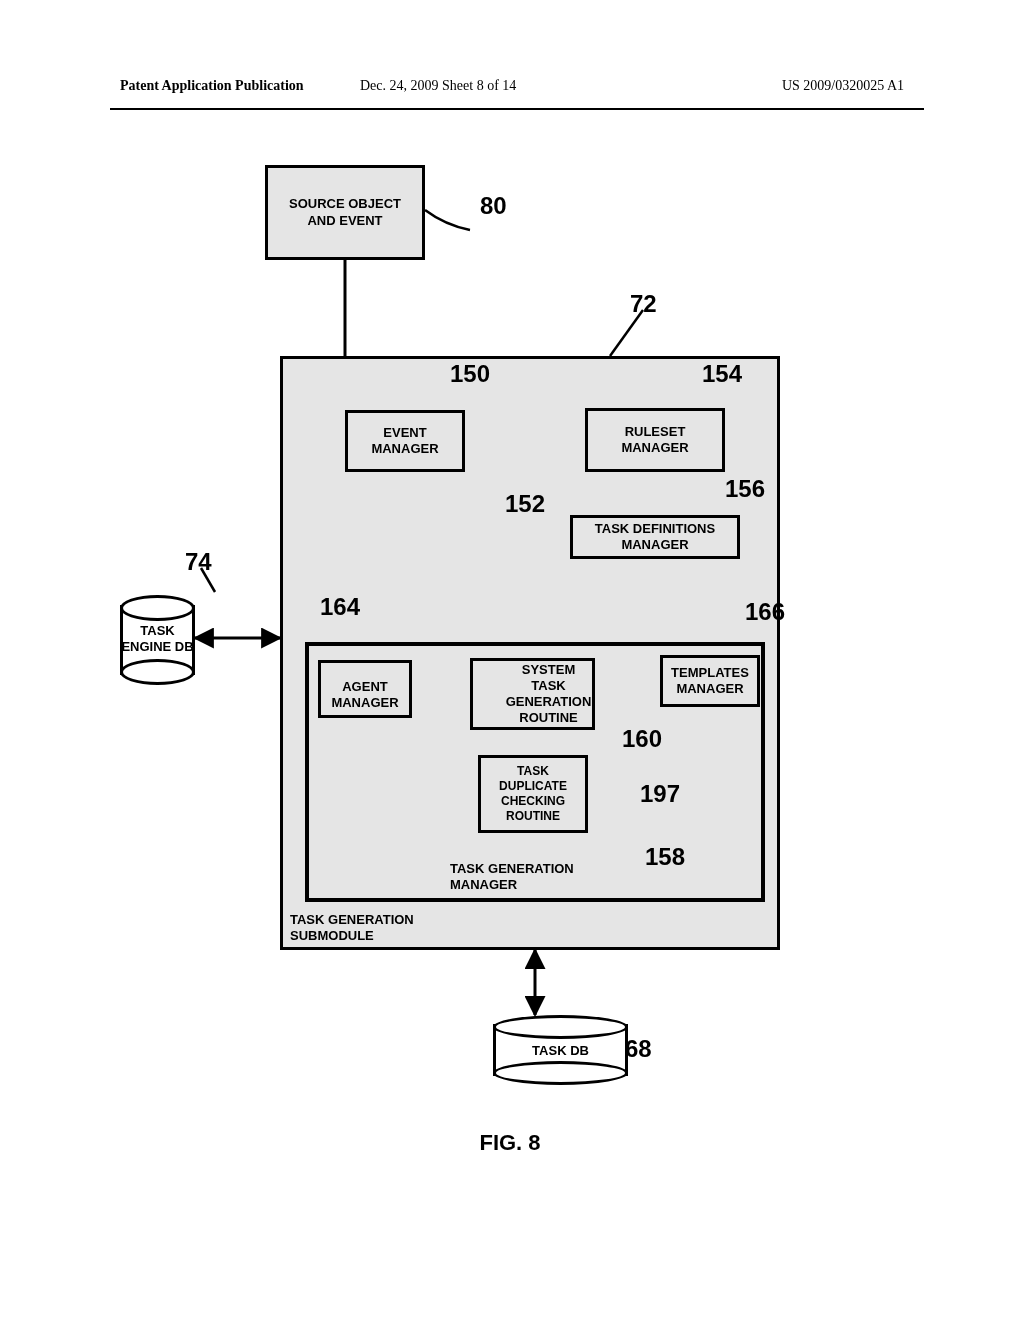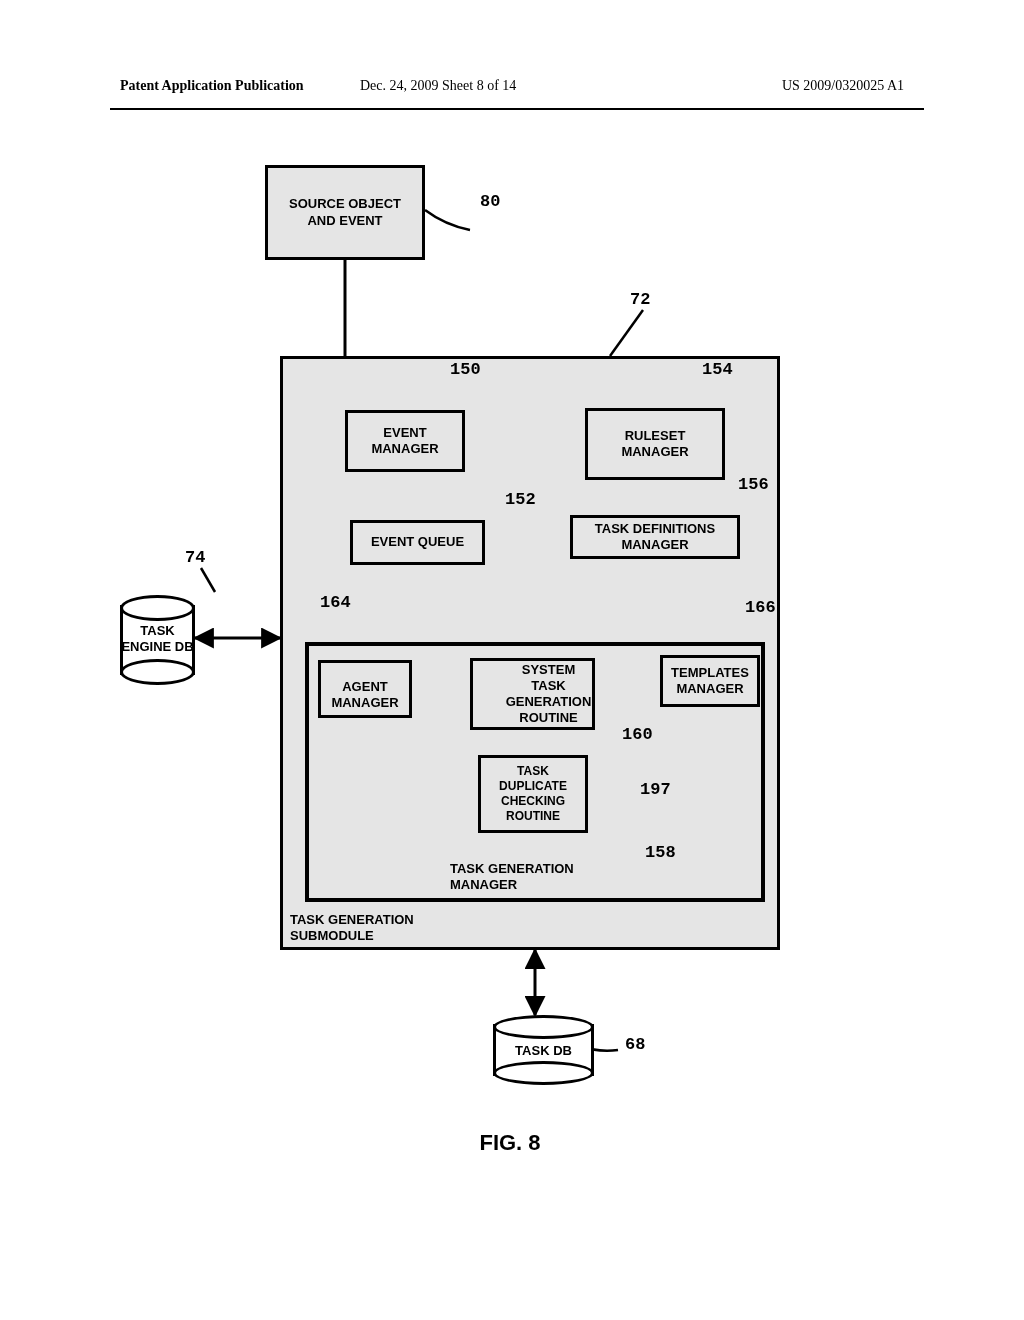--- a/index.html
+++ b/index.html
@@ -69,23 +69,23 @@
   .box.tgm-outer { border: 4px solid #000; }
   .box.inner-label {
     border: none;
     justify-content: flex-start;
     text-align: left;
     padding: 0;
   }
 
   .ref {
     position: absolute;
-    font-family: Liberation Mono, monospace;
-    font-weight: bold;
-    font-size: 17px;
+    font-family: Liberation Sans, sans-serif;
+    font-weight: bold;
+    font-size: 24px;
   }
 
   
   .cyl {
     position: absolute;
   }
   .cyl .body {
     position: absolute;
     left: 0; right: 0;
     border-left: 3px solid #000;
@@ -208,36 +208,33 @@
 
     <div class="box" style="left:130px; top:196px; width:500px; height:594px; padding:0;">
     </div>
 
     <div class="box" style="left:195px; top:250px; width:120px; height:62px;">
       <span style="white-space:pre-line;">EVENT
 MANAGER</span>
     </div>
     <div class="ref" style="left:300px; top:200px;">150</div>
 
-    <div class="box" style="left:435px; top:248px; width:140px; height:72px;">
+    <div class="box" style="left:435px; top:248px; width:140px; height:64px;">
       <span style="white-space:pre-line;">RULESET
 MANAGER</span>
     </div>
     <div class="ref" style="left:552px; top:200px;">154</div>
 
-    <div class="box" style="left:200px; top:360px; width:135px; height:45px;">
-      <span>EVENT QUEUE</span>
-    </div>
     <div class="ref" style="left:355px; top:330px;">152</div>
 
     <div class="box" style="left:420px; top:355px; width:170px; height:44px;">
       <span style="white-space:pre-line;">TASK DEFINITIONS
 MANAGER</span>
     </div>
-    <div class="ref" style="left:588px; top:315px;">156</div>
+    <div class="ref" style="left:575px; top:315px;">156</div>
 
     <div class="box tgm-outer" style="left:155px; top:482px; width:460px; height:260px; padding:0;">
     </div>
 
     <div class="box inner-label" style="left:300px; top:700px; width:180px; height:34px;">
       <span style="white-space:pre-line; font-size:13px;">TASK GENERATION
 MANAGER</span>
     </div>
     <div class="ref" style="left:495px; top:663px;margin-top:20px;">158</div>
 
@@ -276,21 +273,21 @@
     <div class="cyl" style="left:-30px; top:435px; width:75px; height:90px;">
       <div class="body" style="top:10px; bottom:10px;"></div>
       <div class="bot-e" style="bottom:0; height:20px;"></div>
       <div class="top-e" style="top:0; height:20px;"></div>
       <div class="label" style="top:28px;">TASK
 ENGINE
 DB</div>
     </div>
     <div class="ref" style="left:35px; top:388px;">74</div>
 
-    <div class="cyl" style="left:343px; top:855px; width:101px; height:70px;">
+    <div class="cyl" style="left:343px; top:855px; width:87px; height:70px;padding-left:48px;">
       <div class="body" style="top:9px; bottom:9px;"></div>
       <div class="bot-e" style="bottom:0; height:18px;"></div>
       <div class="top-e" style="top:0; height:18px;"></div>
       <div class="label" style="top:28px;">TASK DB</div>
     </div>
     <div class="ref" style="left:475px; top:875px;">68</div>
 
     <div class="fig-caption" style="top:970px;">FIG. 8</div>
   </div>
 </div>

